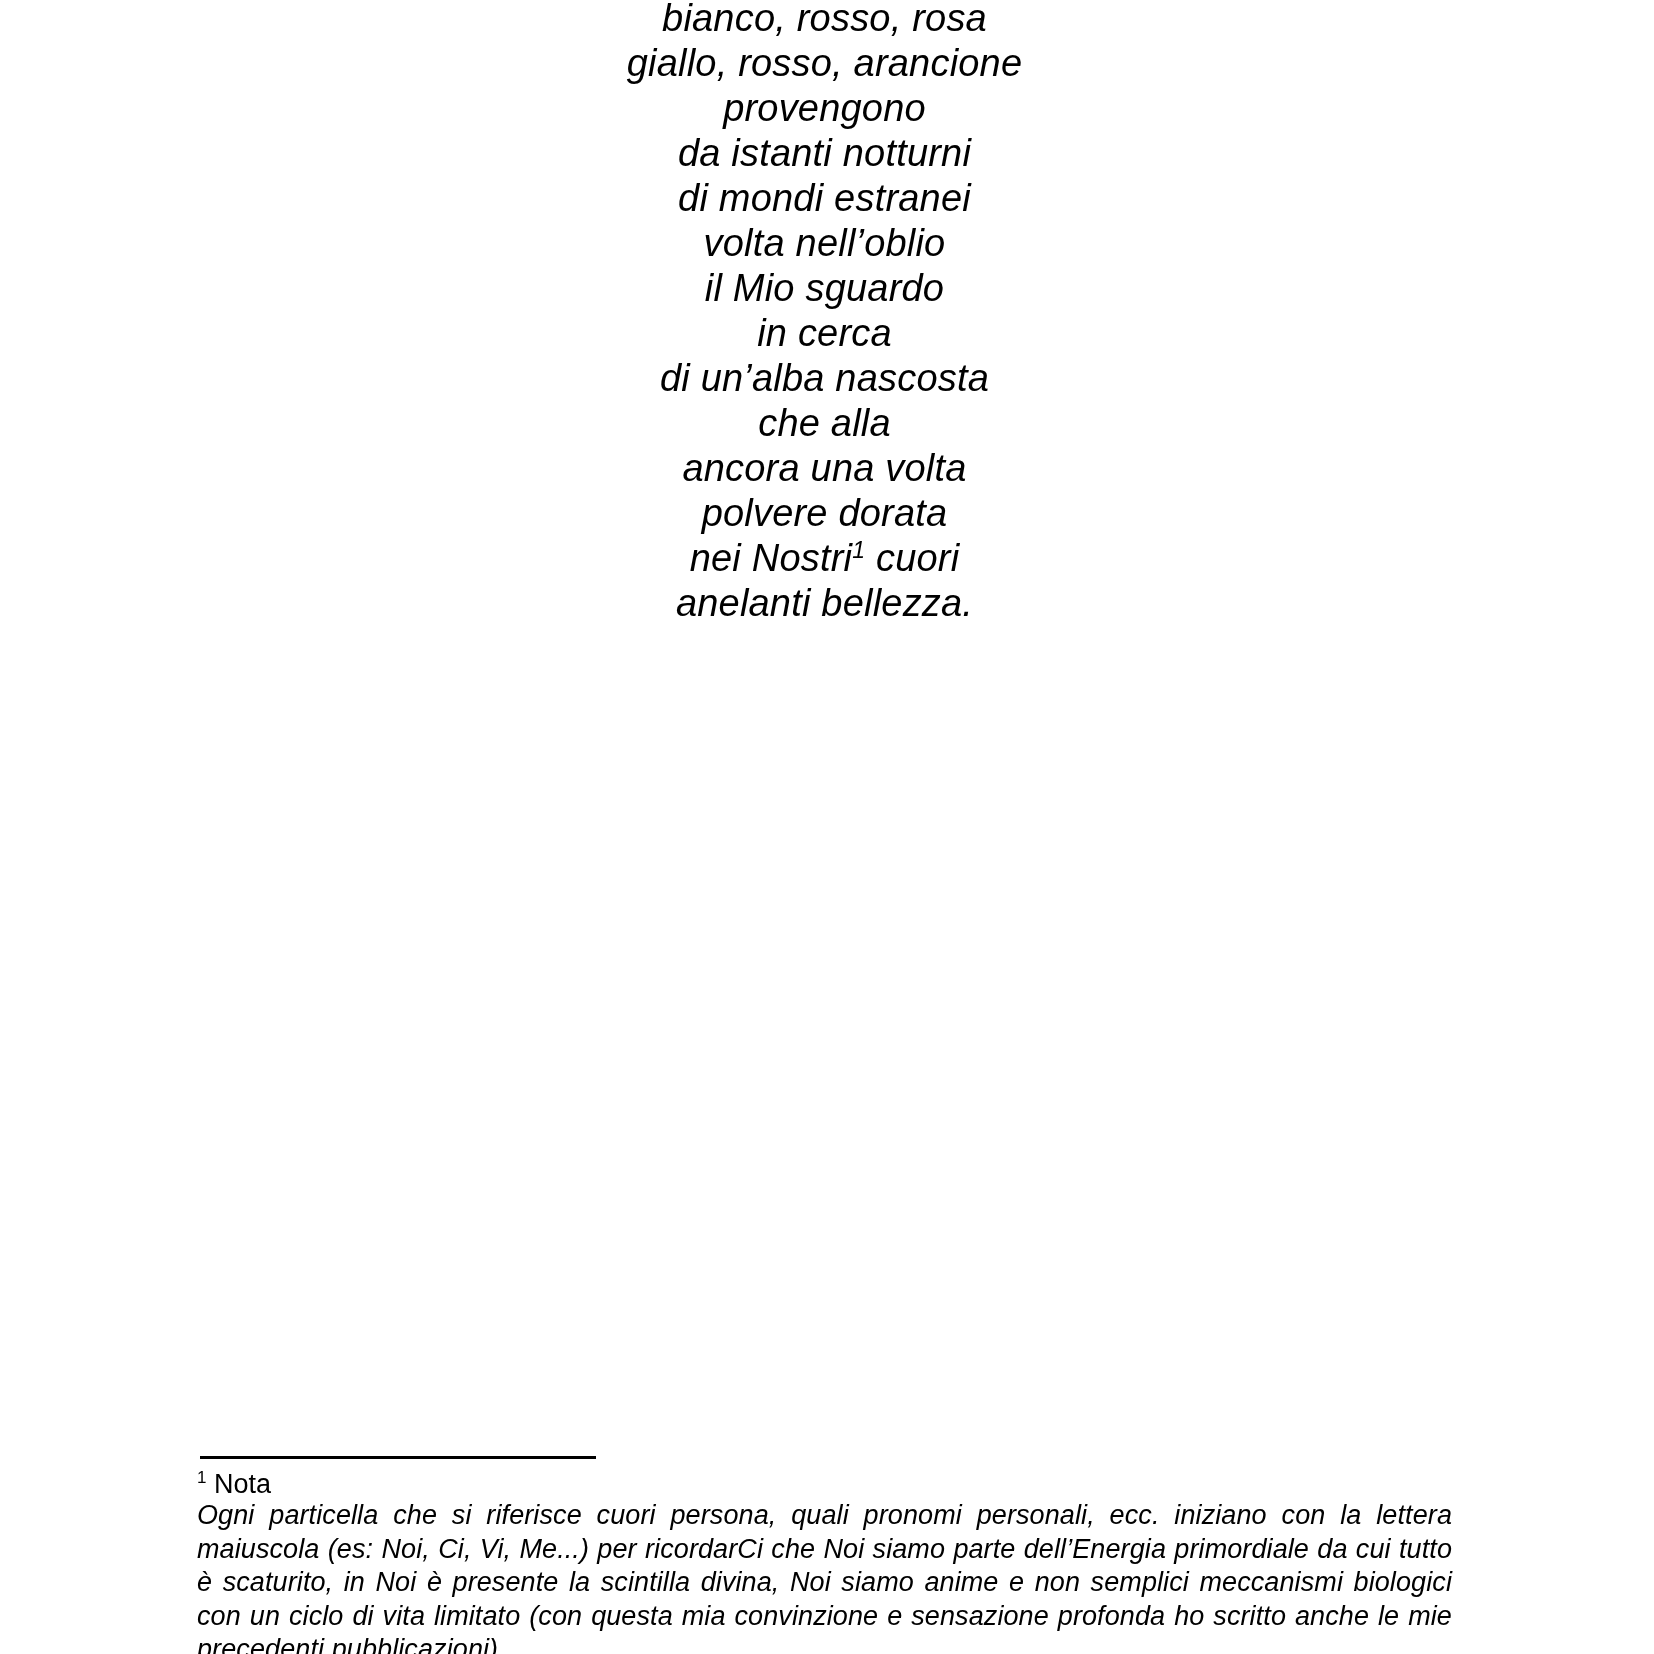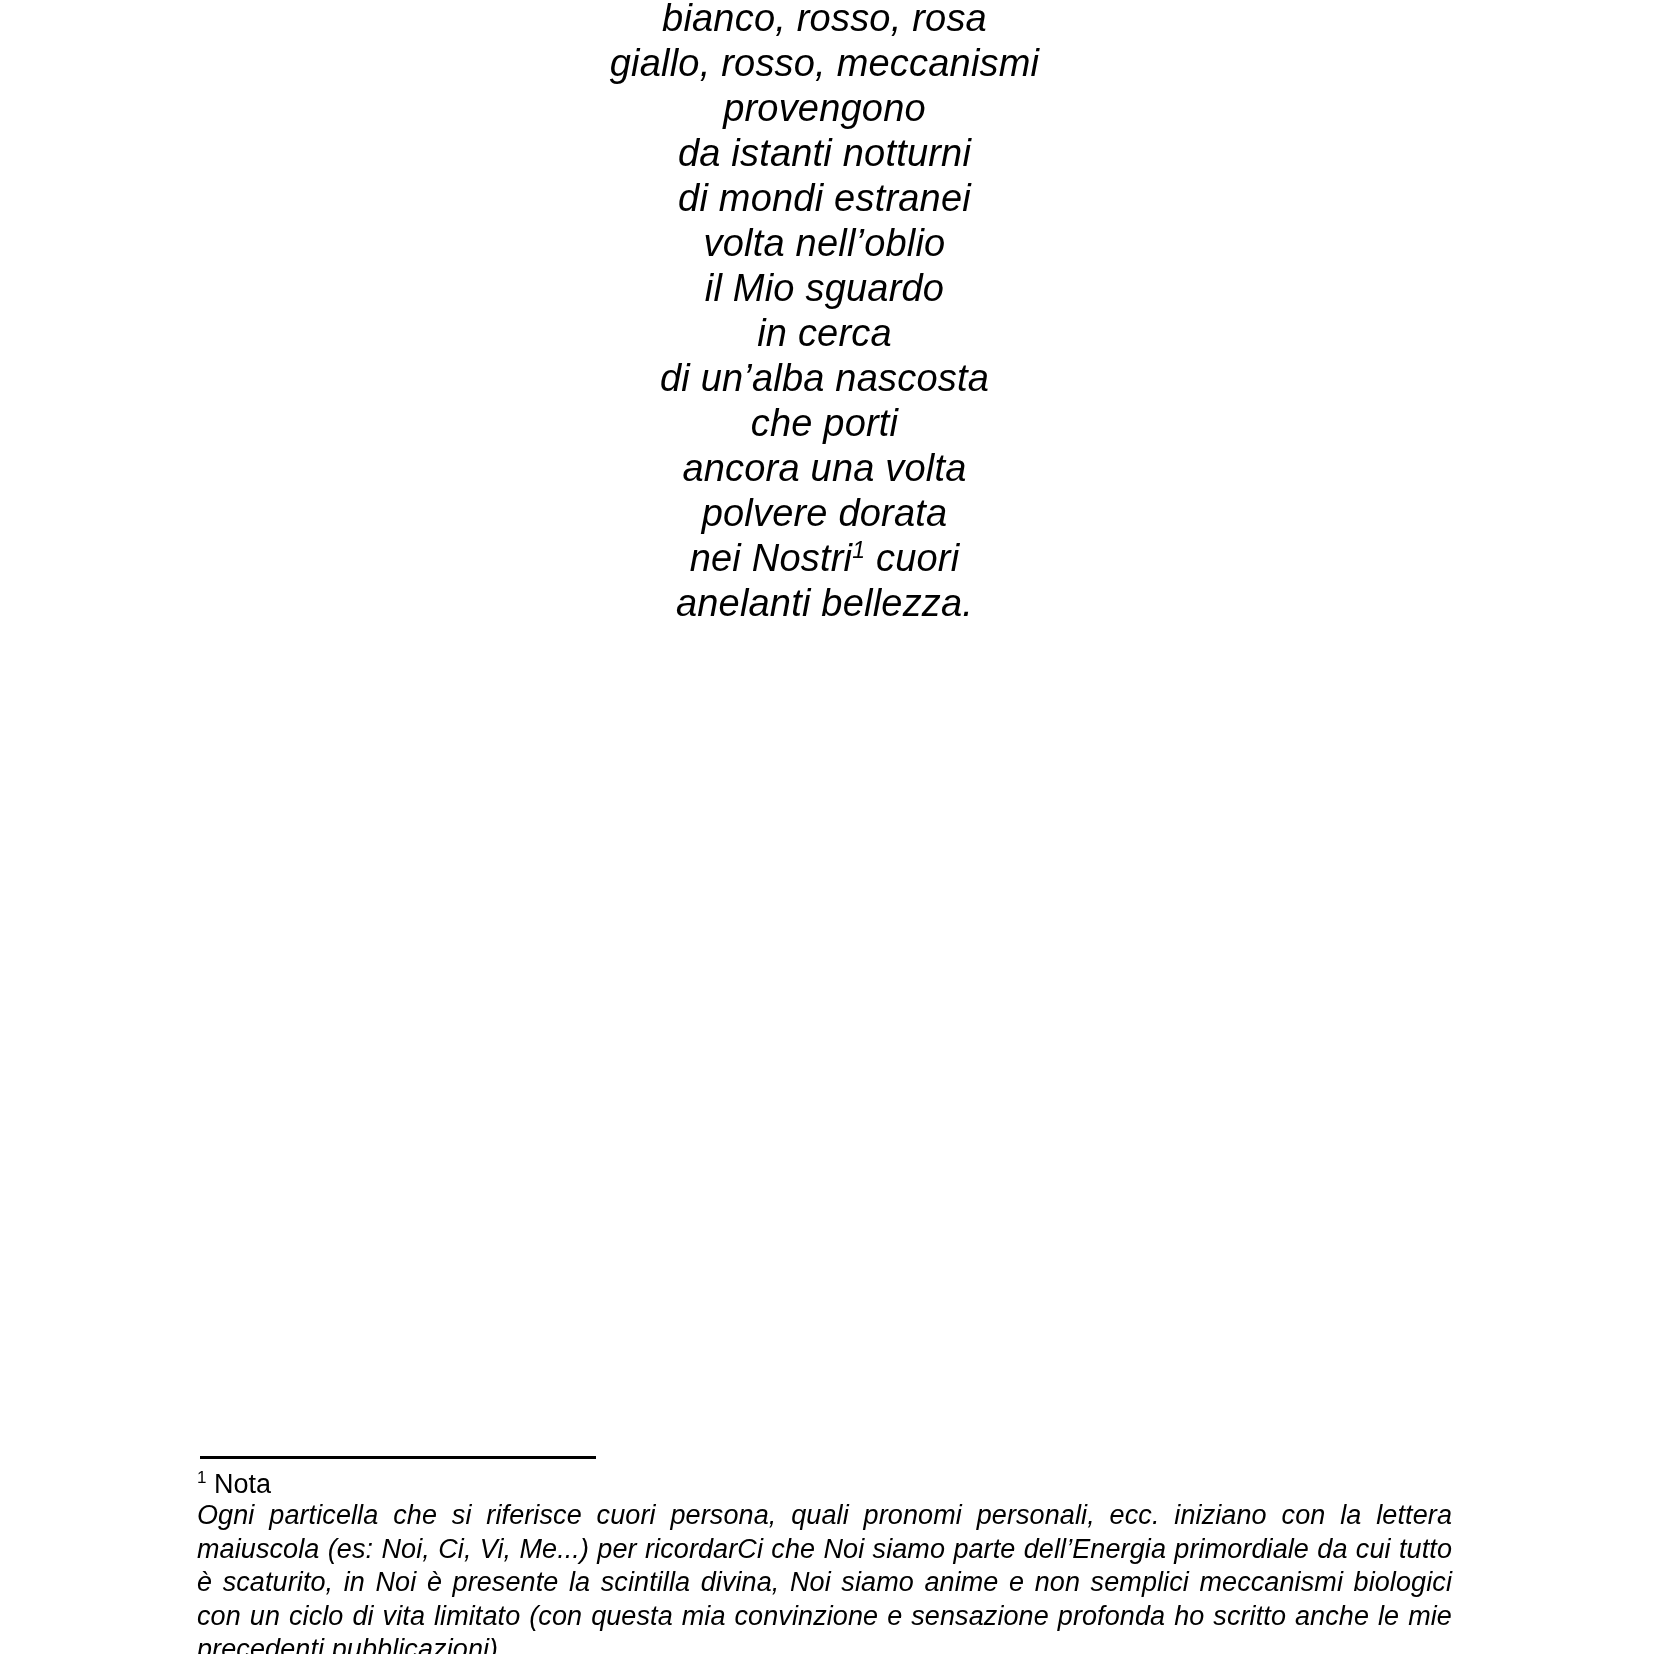--- a/index.html
+++ b/index.html
@@ -66,29 +66,29 @@
   .fn-line.fn-last {
     text-align: left;
     text-align-last: auto;
   }
 </style>
 </head>
 <body>
 
 <div class="content-col poem">
   <div class="poem-line">bianco, rosso, rosa</div>
-  <div class="poem-line">giallo, rosso, meccanismi</div>
+  <div class="poem-line">giallo, rosso, arancione</div>
   <div class="poem-line">provengono</div>
   <div class="poem-line">da istanti notturni</div>
   <div class="poem-line">di mondi estranei</div>
   <div class="poem-line">volta nell’oblio</div>
   <div class="poem-line">il Mio sguardo</div>
   <div class="poem-line">in cerca</div>
   <div class="poem-line">di un’alba nascosta</div>
-  <div class="poem-line">che porti</div>
+  <div class="poem-line">che alla</div>
   <div class="poem-line">ancora una volta</div>
   <div class="poem-line">polvere dorata</div>
   <div class="poem-line"><span>nei Nostri</span><sup>1</sup><span> cuori</span></div>
   <div class="poem-line">anelanti bellezza.</div>
 </div>
 
 <div class="content-col footnote">
   <div class="fn-rule"></div>
   <div class="fn-heading"><sup>1</sup> <span>Nota</span></div>
   <div class="fn-para">

